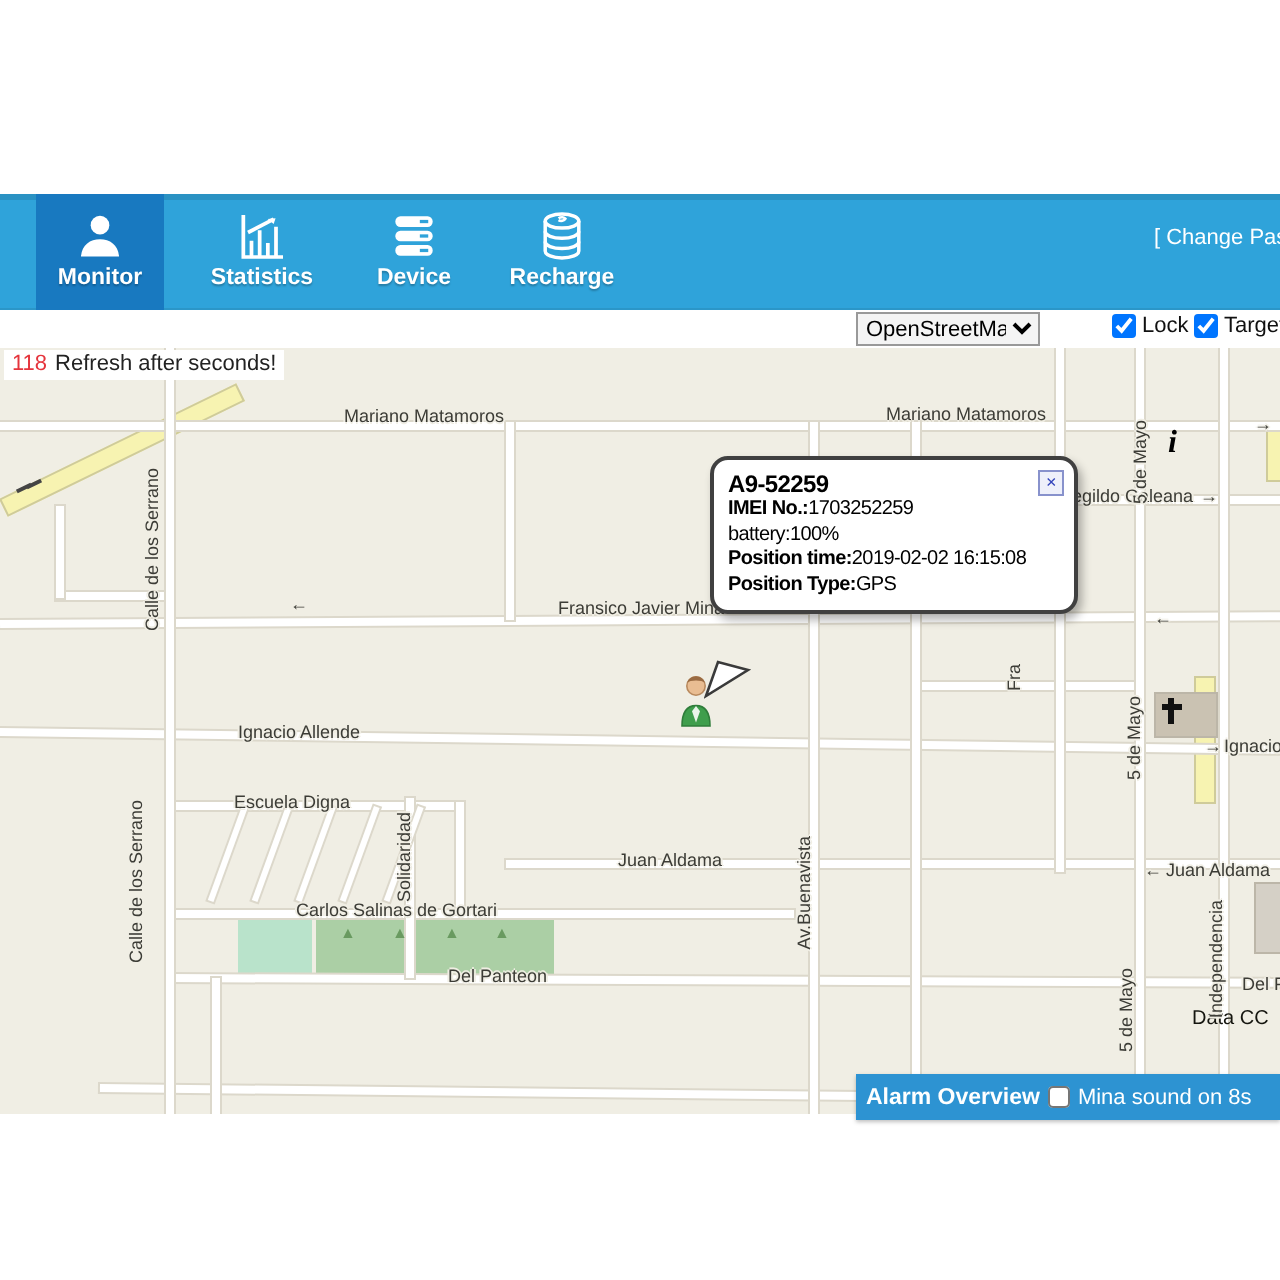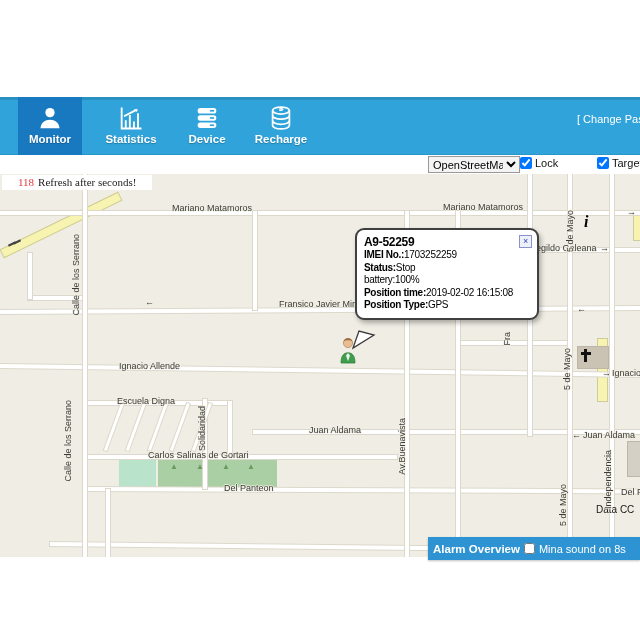--- a/index.html
+++ b/index.html
@@ -14,21 +14,21 @@
   .tab.active{background:#1879c0;}
   .tab .icon{margin-top:6px;height:30px;display:flex;align-items:center;justify-content:center;}
   .tab .label{font-size:11.5px;font-weight:bold;text-shadow:0 1px 1px rgba(0,0,0,.25);}
   .changepass{position:absolute;left:577px;top:16px;color:#fff;font-size:11px;white-space:nowrap;cursor:pointer;}
   
   .controls{position:absolute;left:0;top:155px;width:640px;height:19px;background:#fff;}
   .controls select{position:absolute;left:428px;top:1px;width:92px;height:17px;font-size:11px;
                    font-family:"Liberation Sans",sans-serif;border:1px solid #999;background:#f4f4f4;}
   .chk{position:absolute;top:2px;font-size:11px;color:#111;display:flex;align-items:center;gap:3px;}
   .chk input{width:12px;height:12px;margin:0;}
-  .chk.lock{left:520px;} .chk.target{left:597px;white-space:nowrap;}
+  .chk.lock{left:556px;} .chk.target{left:597px;white-space:nowrap;}
   
   .map{position:absolute;left:0;top:174px;width:640px;height:383px;background:#f0eee4;overflow:hidden;}
   .rh,.rv{position:absolute;background:#fff;box-shadow:0 0 0 1px #dcd8cb;z-index:1;transform-origin:left top;}
   .rh{height:4px;} .rv{width:4px;}
   .hatch{position:absolute;width:3px;height:50px;background:#fff;box-shadow:0 0 0 1px #dcd8cb;
          transform:rotate(20deg);transform-origin:top left;z-index:1;}
   .yellow{position:absolute;background:#f7f3b1;border:1px solid #cfcb9a;z-index:1;}
   .tick{position:absolute;width:2px;height:8px;background:#444;transform:rotate(64deg);z-index:2;}
   .area{position:absolute;z-index:0;}
   .teal{background:#b9e3cb;} .sage{background:#abcfa5;}
@@ -38,21 +38,21 @@
   .crossmark{position:absolute;width:3px;height:13px;background:#111;z-index:2;}
   .crossmark::after{content:"";position:absolute;left:-3.5px;top:2.5px;width:10px;height:3px;background:#111;}
   .info-i{position:absolute;font-family:"Liberation Serif",serif;font-weight:bold;font-style:italic;
           font-size:16px;color:#000;z-index:2;line-height:14px;}
   .map-label{position:absolute;display:inline-block;font-size:9px;color:#3c3c36;white-space:nowrap;z-index:3;
              text-shadow:1px 0 0 #f0eee4,-1px 0 0 #f0eee4,0 1px 0 #f0eee4,0 -1px 0 #f0eee4;}
   .map-label.vertical{writing-mode:vertical-rl;transform:rotate(180deg);}
   .attribution{position:absolute;left:596px;top:330px;font-size:10px;color:#15150f;z-index:3;}
   
   .refresh{position:absolute;left:2px;top:175px;height:15px;line-height:15px;background:#fff;
-           font-size:11px;padding:0 16px;z-index:5;white-space:nowrap;color:#222;font-family:Liberation Serif, serif;}
+           font-size:11px;padding:0 4px;z-index:5;white-space:nowrap;color:#222;}
   .refresh .num{color:#e5353d;margin-right:4px;}
   
   .marker{position:absolute;left:338px;top:336px;z-index:6;}
   .tail{position:absolute;left:352px;top:330px;z-index:7;}
   .popup{position:absolute;left:355px;top:228px;width:166px;background:#fff;border:2px solid #404040;
          border-radius:9px;padding:5px 7px 6px;box-shadow:2px 3px 5px rgba(0,0,0,.3);
          font-size:10px;letter-spacing:-0.3px;z-index:8;}
   .popup-title{font-weight:bold;font-size:12px;line-height:14px;}
   .popup-close{position:absolute;right:5px;top:5px;width:11px;height:11px;border:1px solid #8892cc;
                color:#3344bb;background:#eef0fa;font-size:9px;line-height:10px;text-align:center;cursor:pointer;}
@@ -230,21 +230,20 @@
 </div>
 <div class="tail">
   <svg width="26" height="20" viewBox="0 0 26 20">
       <polygon points="1,18 7,1 22,5" fill="#fff" stroke="#3a3a3a" stroke-width="1.3"></polygon>
     </svg>
 </div>
 <div class="popup">
   <div class="popup-close">×</div>
   <div class="popup-title">A9-52259</div>
   <div class="prow"><span class="lbl">IMEI No.:</span><span>1703252259</span></div>
-  <div class="prow"><span class="lbl">Status:</span><span>Stop</span></div>
   <div class="prow plain"><span class="lbl">battery:</span><span>100%</span></div>
   <div class="prow"><span class="lbl">Position time:</span><span>2019-02-02 16:15:08</span></div>
   <div class="prow"><span class="lbl">Position Type:</span><span>GPS</span></div>
 </div>
 
 <div class="alarm">
   <span class="alarm-title">Alarm Overview</span>
   <input type="checkbox" style="">
   <span>Mina sound on 8s</span>
 </div>

